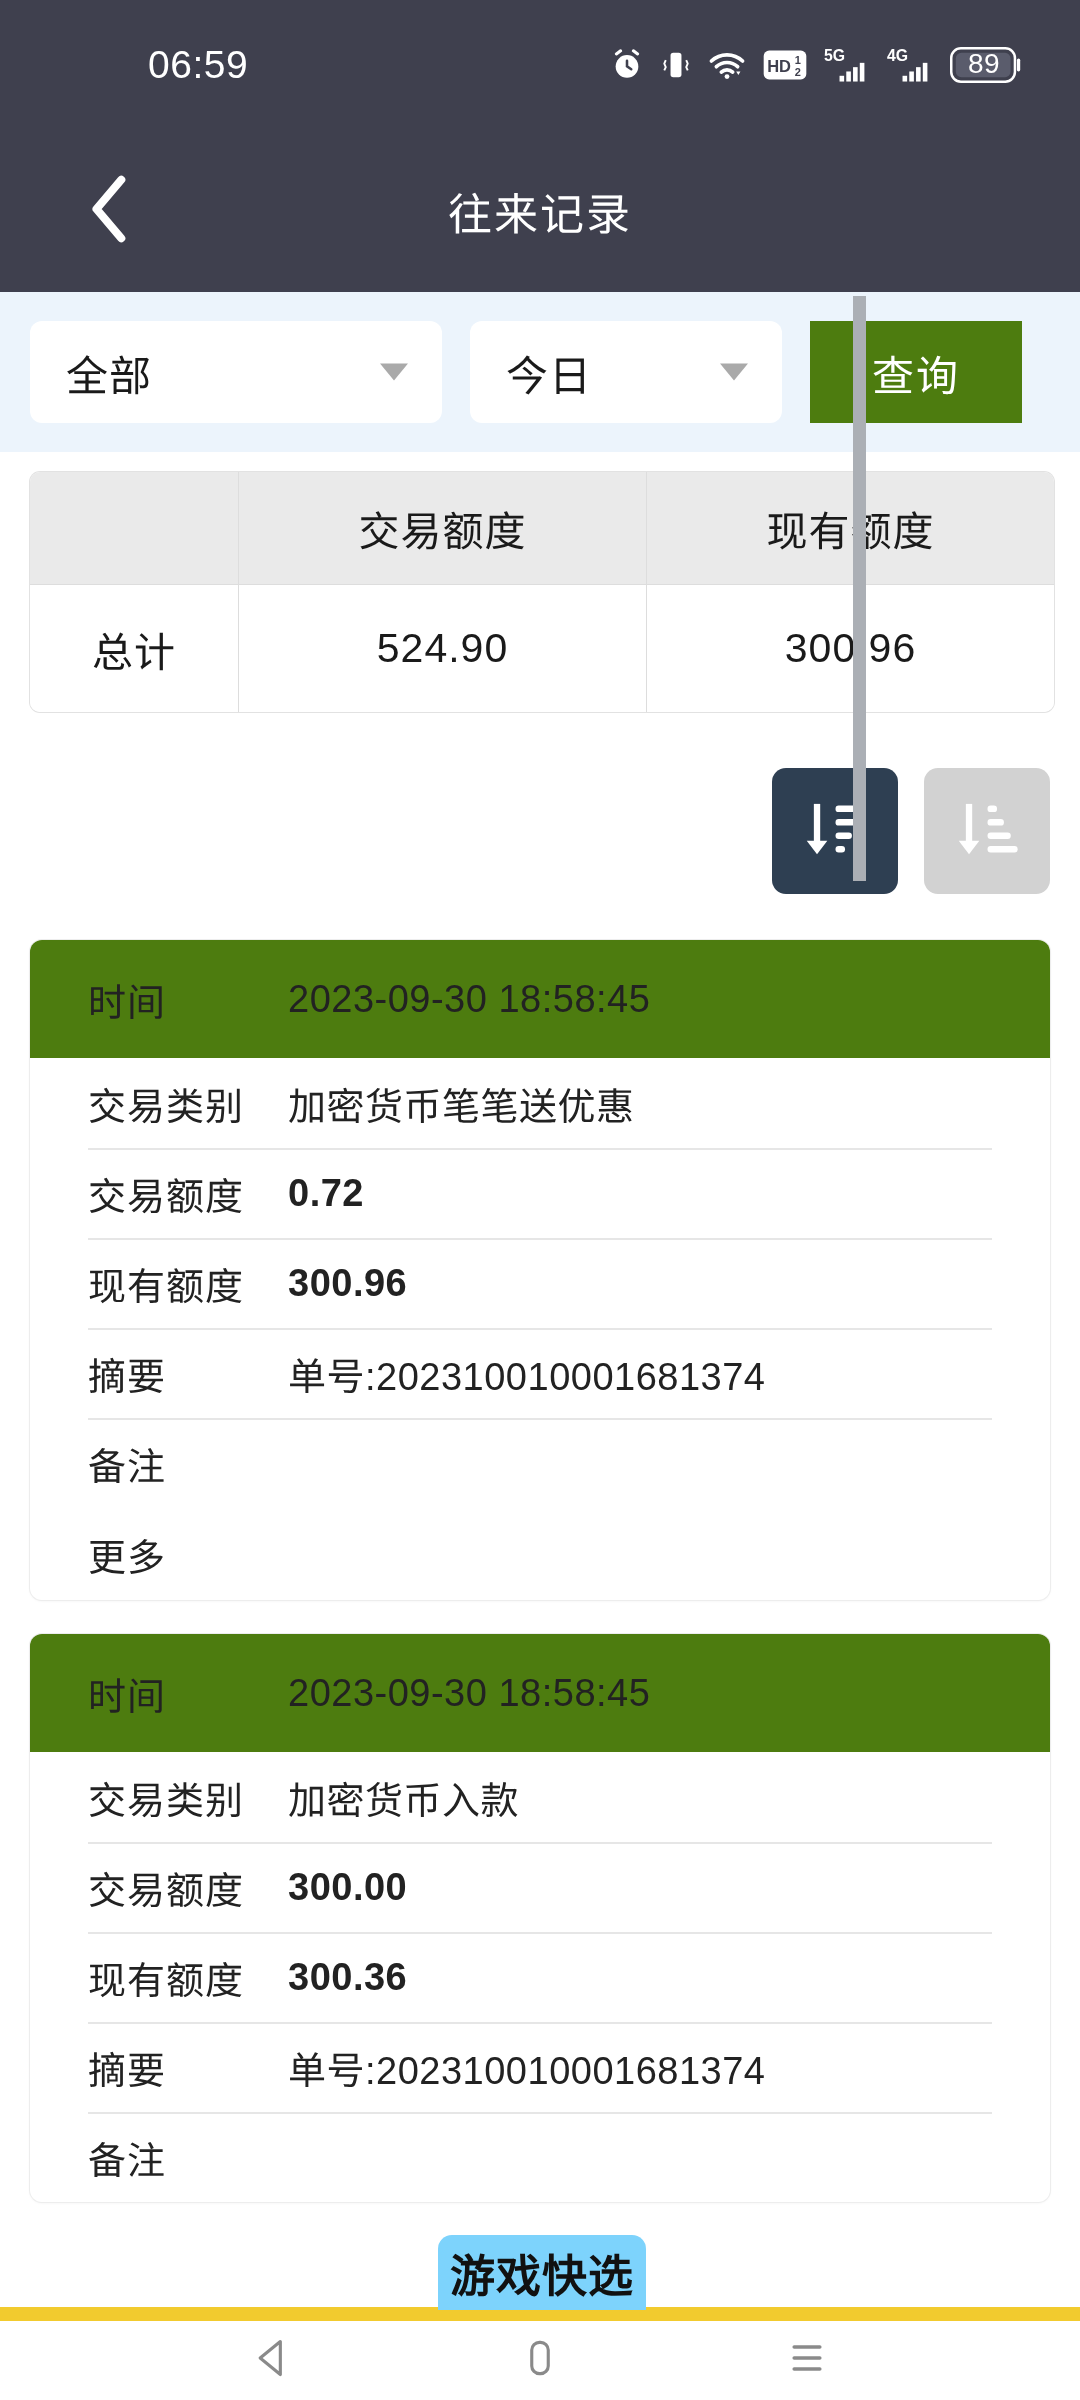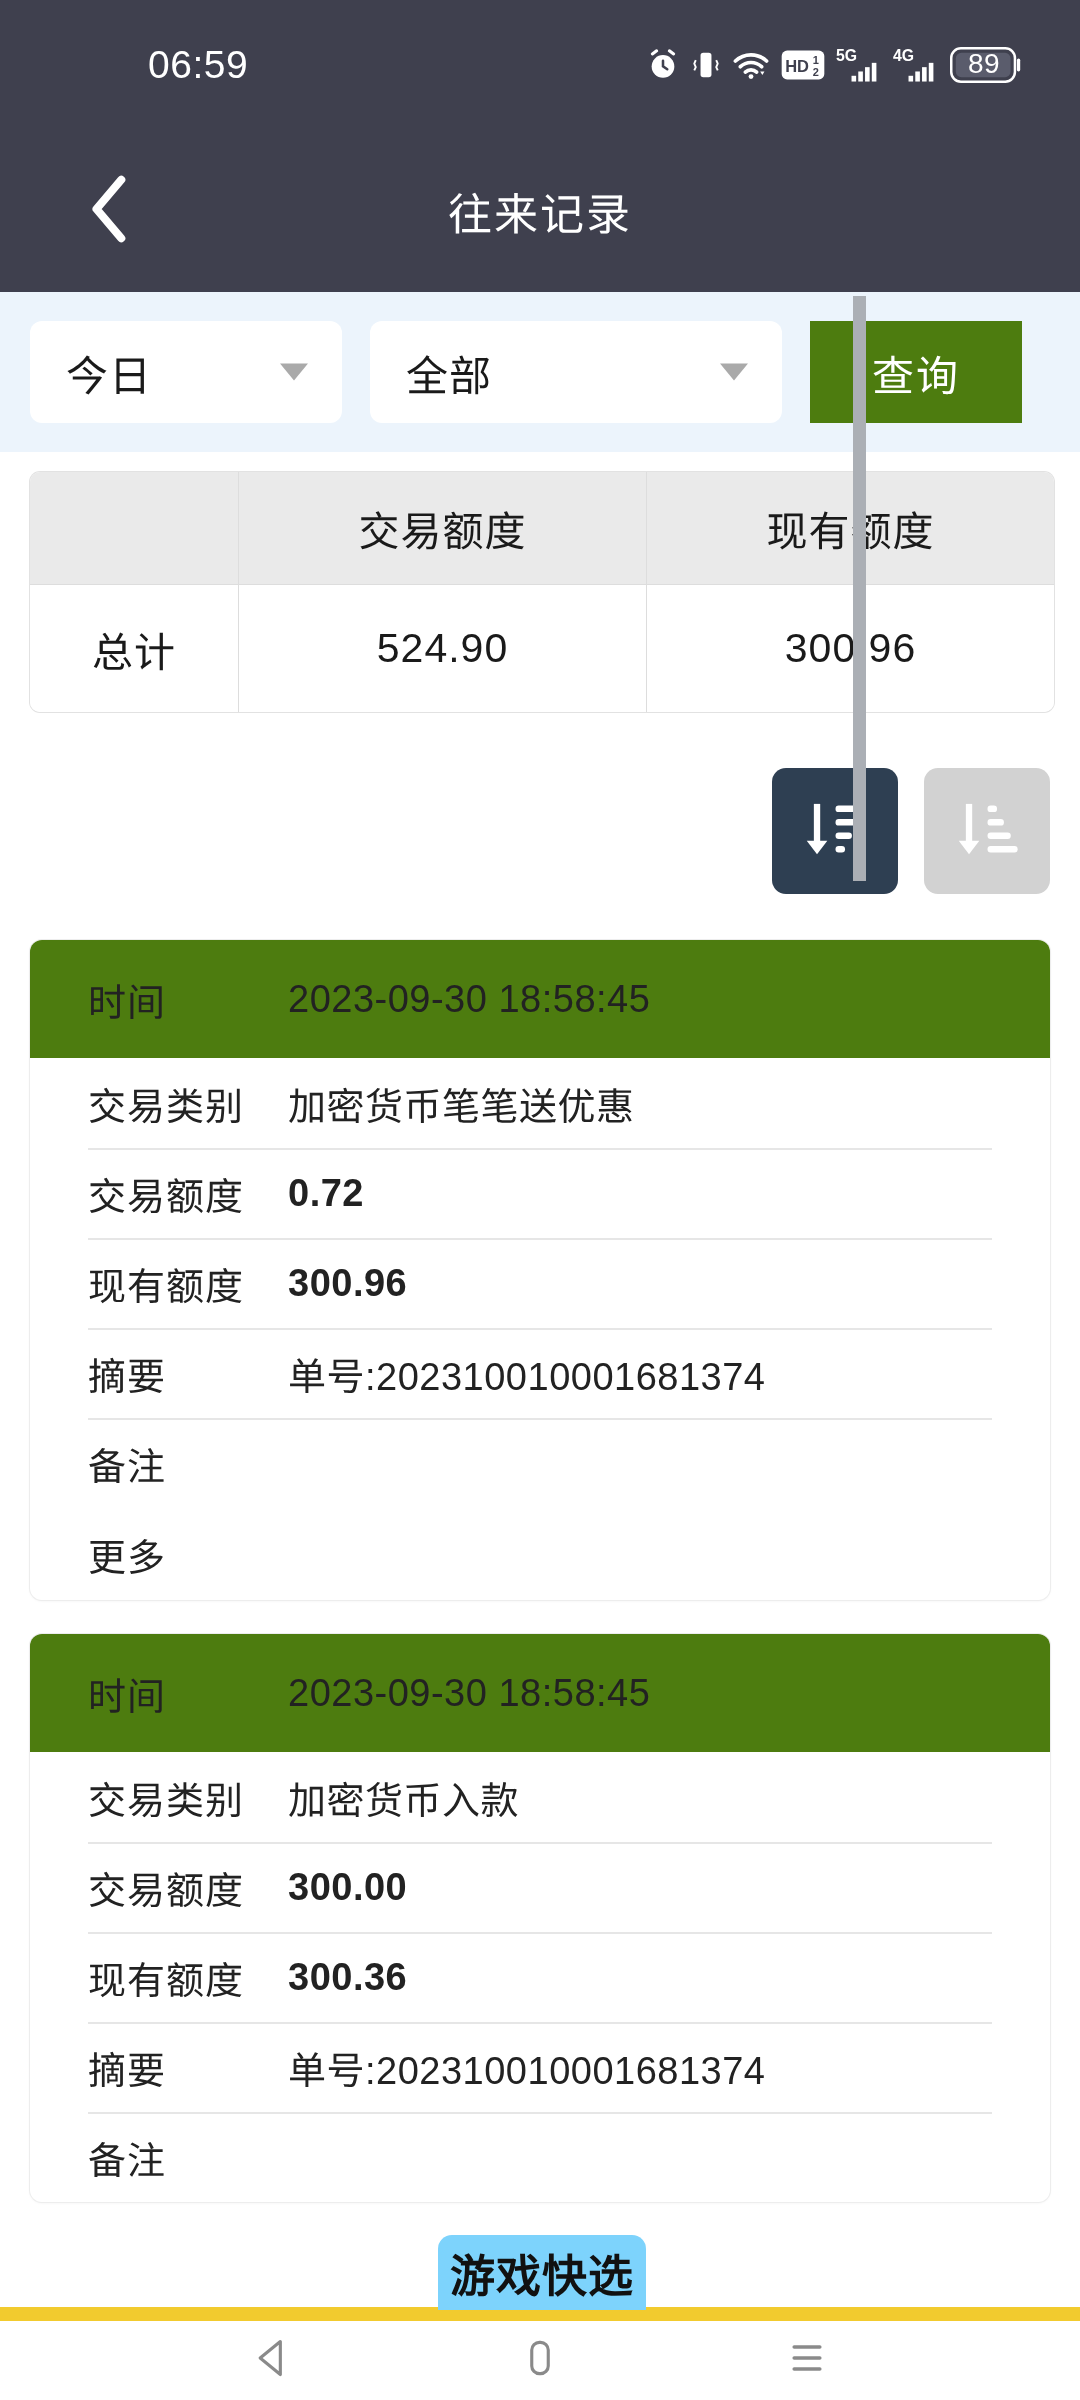--- a/index.html
+++ b/index.html
@@ -14,21 +14,21 @@
   
   .statusbar{
     position:absolute; top:0; left:0; width:1080px; height:130px;
     background:#3F404E; display:flex; align-items:center;
     padding:0 58px 0 0;
   }
   .sb-time{
     color:#ffffff; font-size:39px; letter-spacing:.5px;
     margin-left:148px; font-weight:400;
   }
-  .sb-icons{ margin-left:auto; display:flex; align-items:center; gap:11px; }
+  .sb-icons{ margin-left:auto; display:flex; align-items:center; gap:17px; }
   .sb-icons svg{ display:block; }
   .battery-wrap{ position:relative; display:flex; align-items:center; }
   .battery-txt{
     position:absolute; left:0; top:0; width:68px; height:33px;
     display:flex; align-items:center; justify-content:center;
     color:#ffffff; font-size:28px; font-weight:500; letter-spacing:.5px;
   }
 
   
   .appbar{
@@ -243,26 +243,26 @@
     <div class="back-btn">
       <span>
         <svg width="54" height="72" viewBox="0 0 24 32">
           <path d="M17 3 L6 16 L17 29" stroke="#ffffff" stroke-width="3.6" fill="none" stroke-linecap="round" stroke-linejoin="round"></path>
         </svg>
       </span>
     </div>
   </div>
 
   <div class="filterbar">
+    <div class="select sel-all">
+      <span class="select-label">全部</span>
+      <span class="caret"></span>
+    </div>
     <div class="select sel-date">
       <span class="select-label">今日</span>
-      <span class="caret"></span>
-    </div>
-    <div class="select sel-all">
-      <span class="select-label">全部</span>
       <span class="caret"></span>
     </div>
     <button class="query-btn">查询</button>
   </div>
 
   <div class="summary">
     <div class="sum-row sum-head">
       <div class="sum-cell c1"></div>
       <div class="sum-cell c2">交易额度</div>
       <div class="sum-cell c3">现有额度</div>

